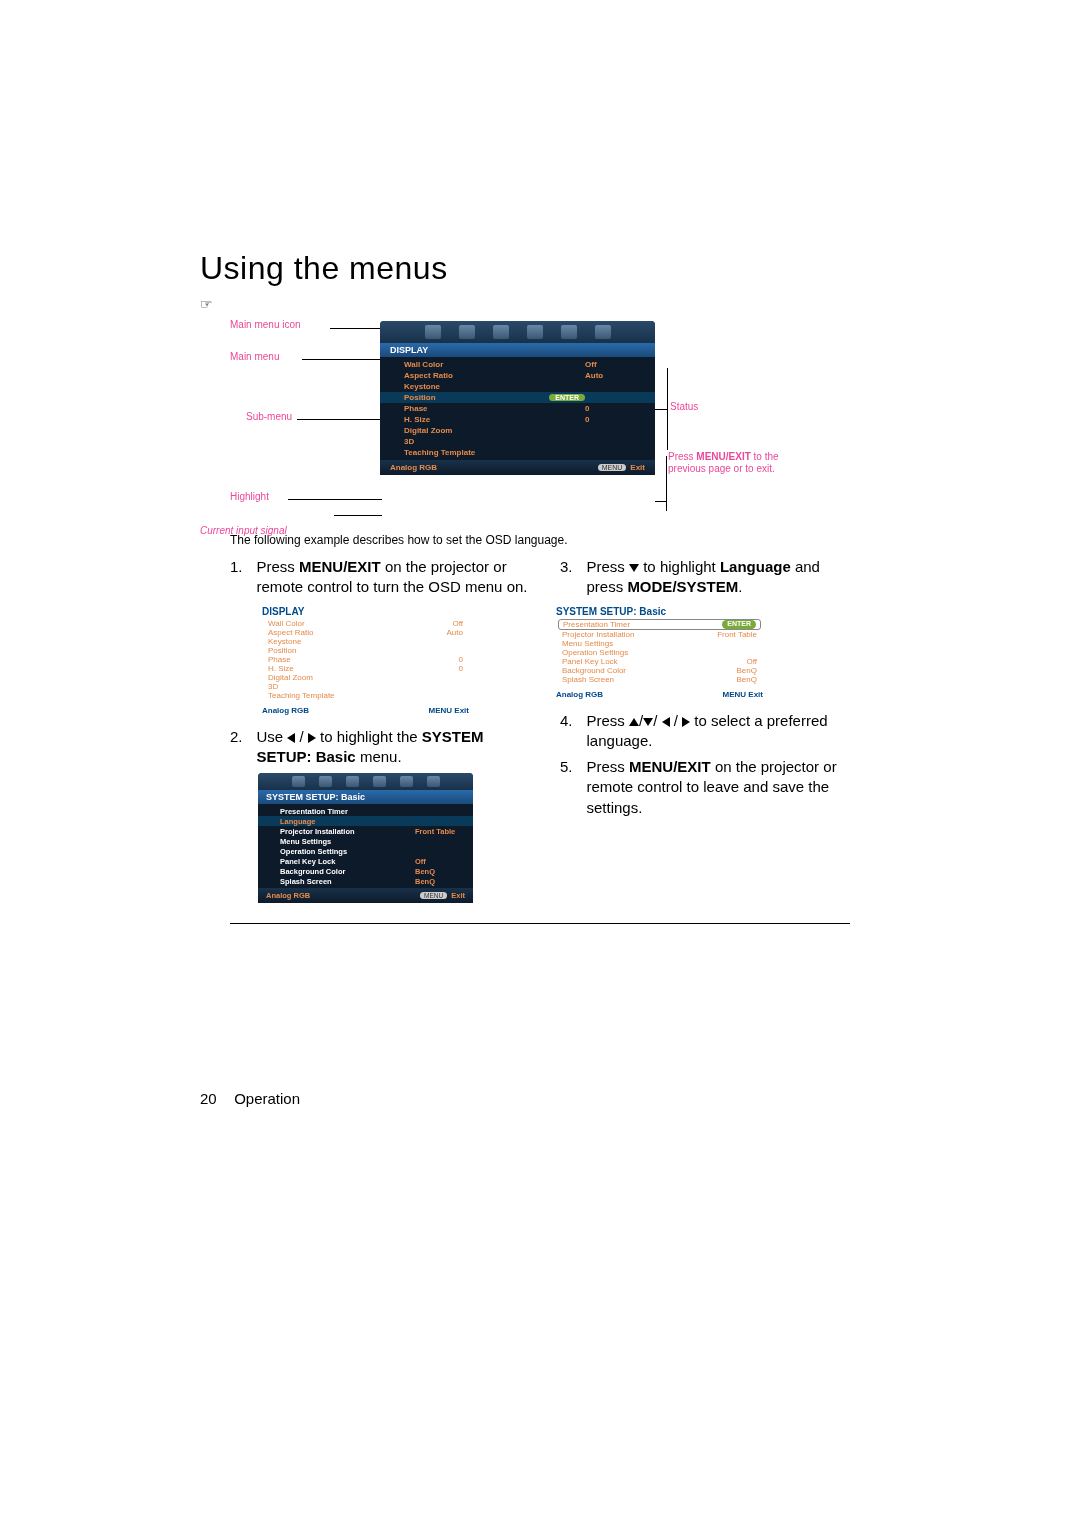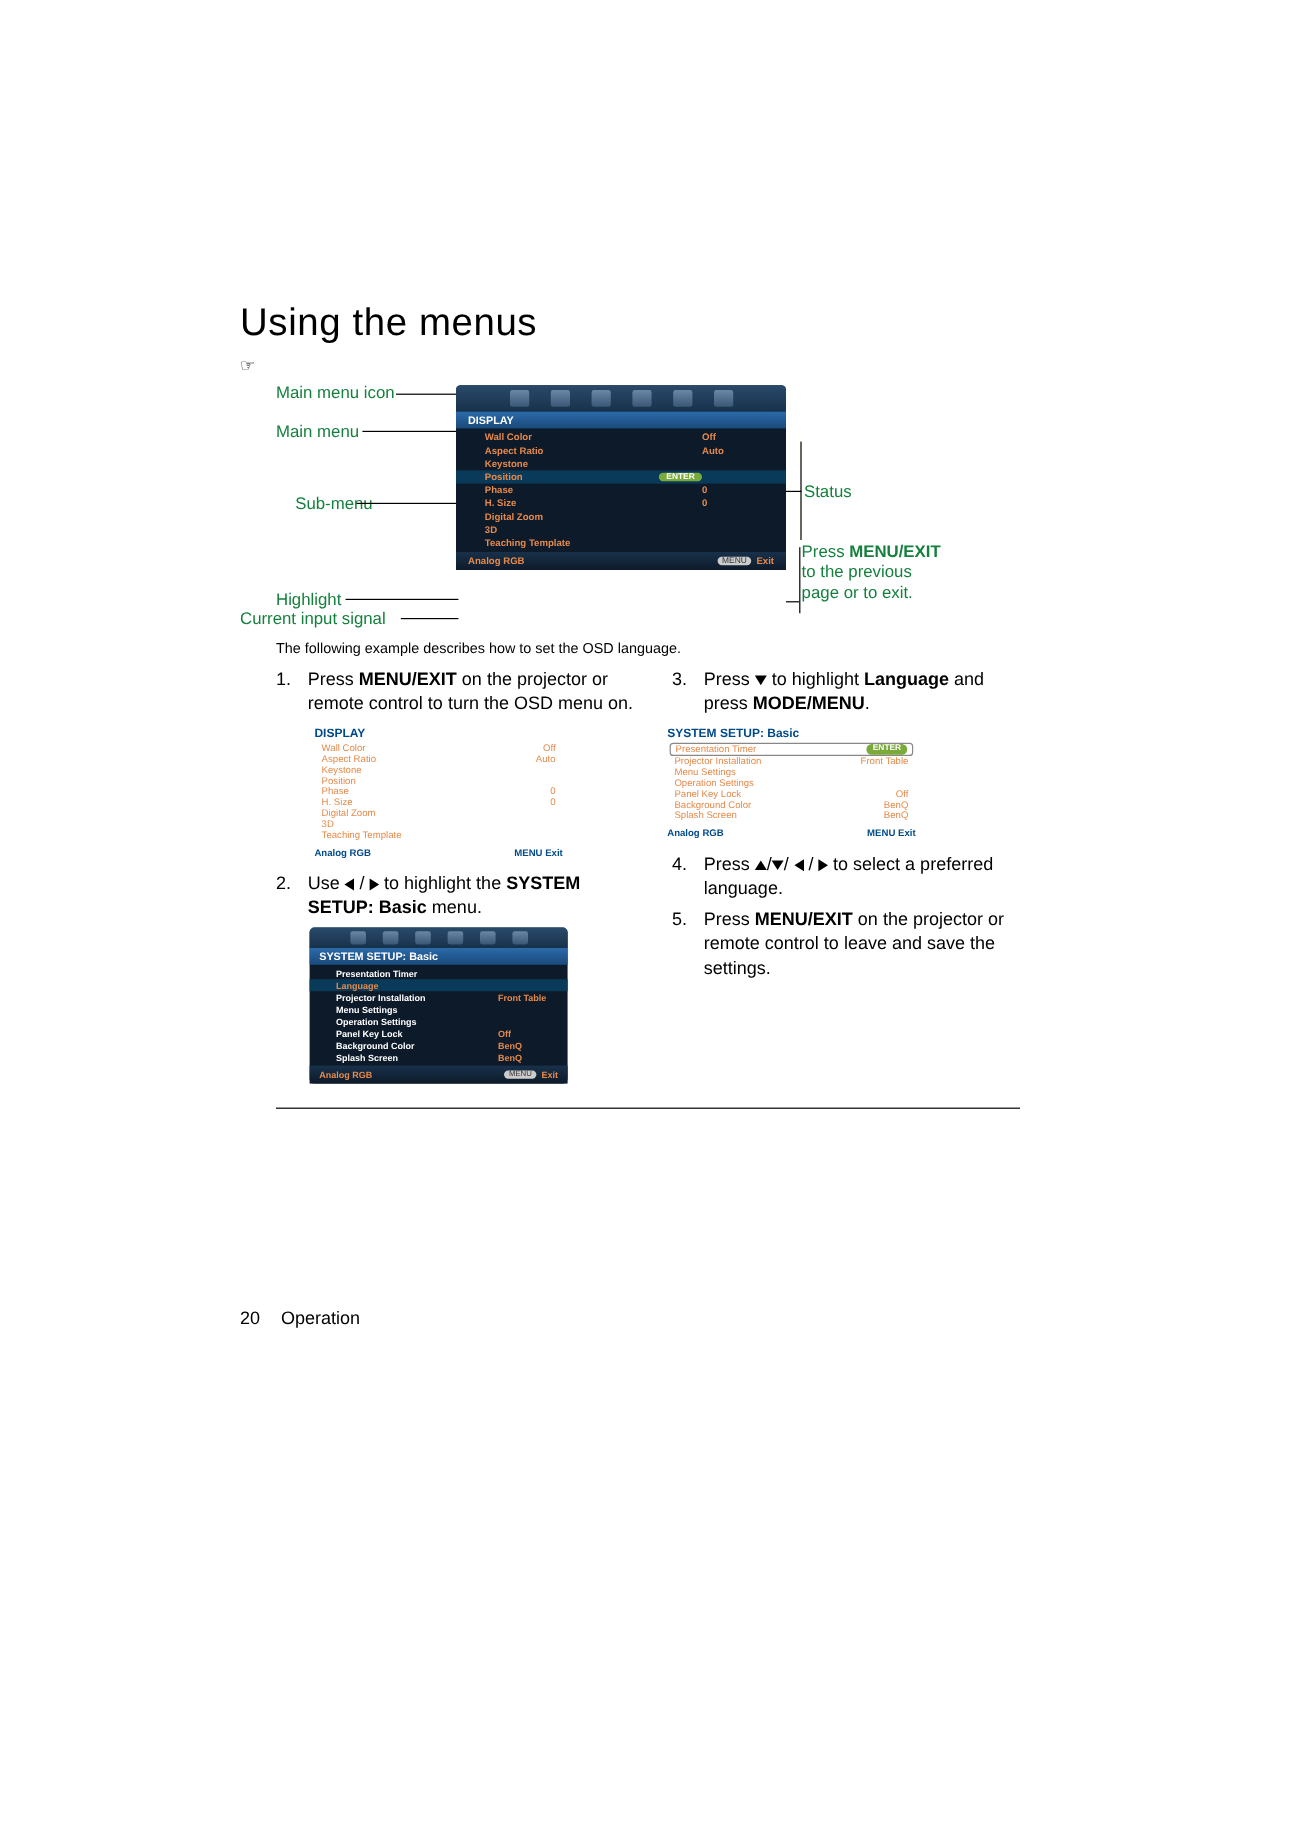--- a/index.html
+++ b/index.html
@@ -110,22 +110,22 @@
     font-weight: bold;
   }
   .osd-foot .sig { flex: 1; }
   .osd-foot .menu-btn {
     background: #ccc; color: #333; border-radius: 6px;
     padding: 0 4px; font-size: 7px; font-weight: normal;
   }
   .osd-foot .exit-lab { color: #e58a4a; margin-left: 4px; }
   .callout {
     position: absolute;
-    font-size: 14px;
-    color: #15803d;
+    font-size: 10px;
+    color: #ec4899;
   }
   .line {
     position: absolute;
     background: #000;
   }
   
   .after-diagram {
     font-size: 12px;
     padding-left: 30px;
     margin-bottom: 10px;
@@ -237,21 +237,21 @@
 
     <span class="callout" style="left:0; top:30px;">Main menu</span>
     <span class="line" style="left:72px; top:38px; width:80px; height:1px;"></span>
 
     <span class="callout" style="left:16px; top:90px;">Sub-menu</span>
     <span class="line" style="left:67px; top:98px; width:85px; height:1px;"></span>
 
     <span class="callout" style="left:0; top:170px;">Highlight</span>
     <span class="line" style="left:58px; top:178px; width:94px; height:1px;"></span>
 
-    <span class="callout" style="left:-30px; top:186px;">Current input signal</span>
+    <span class="callout" style="left:-30px; top:204px;font-style:italic;">Current input signal</span>
     <span class="line" style="left:104px; top:194px; width:48px; height:1px;"></span>
 
     <span class="callout" style="left:440px; top:80px;">Status</span>
     <span class="line" style="left:425px; top:88px; width:13px; height:1px;"></span>
     <span class="line" style="left:437px; top:47px; width:1px; height:82px;"></span>
 
     <span class="callout" style="left:438px; top:130px; width:120px; line-height:1.2;">
       <span>Press </span><b>MENU/EXIT</b><span> to the previous page or to exit.</span>
     </span>
     <span class="line" style="left:425px; top:180px; width:11px; height:1px;"></span>
@@ -438,21 +438,21 @@
           <span class="menu-btn">MENU</span>
           <span class="exit-lab">Exit</span>
         </div>
       </div>
     </div>
 
     <div class="col">
       <div class="step">
         <span class="num">3.</span>
         <span>
-          <span>Press </span><span class="tri d"></span><span> to highlight </span><b>Language</b><span> and press </span><b>MODE/MENU</b><span>.</span>
+          <span>Press </span><span class="tri d"></span><span> to highlight </span><b>Language</b><span> and press </span><b>MODE/SYSTEM</b><span>.</span>
         </span>
       </div>
 
       <div class="mini" style="margin-left:-8px;">
         <div class="mtitle">SYSTEM SETUP: Basic</div>
         <div class="mrow hl">
             <span class="ml">Presentation Timer</span>
             <span class="enter">ENTER</span>
           </div>
         <div class="mrow">

